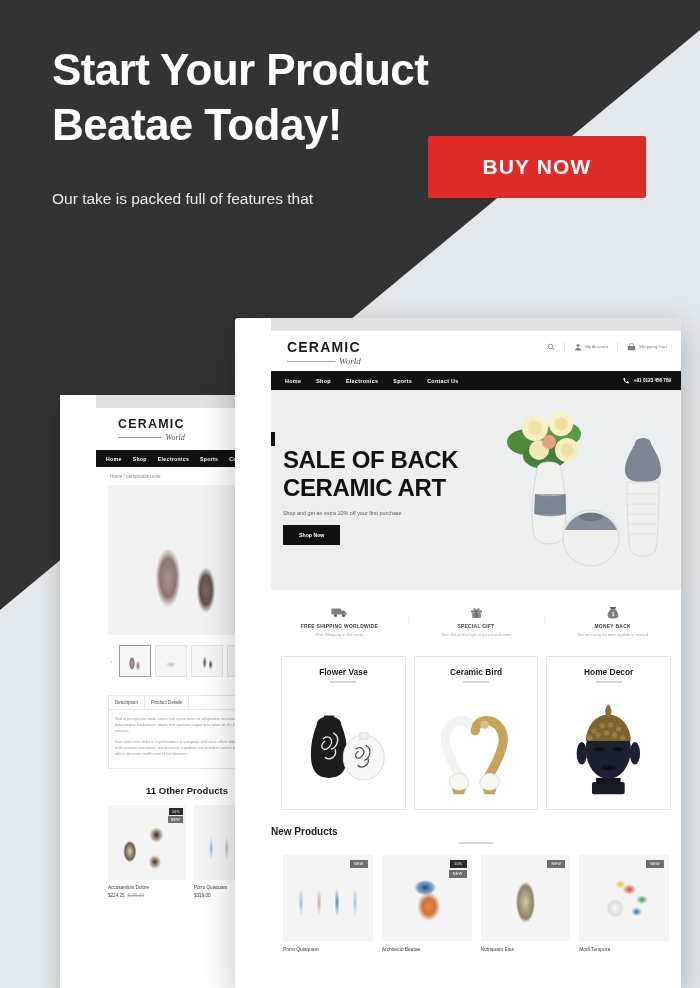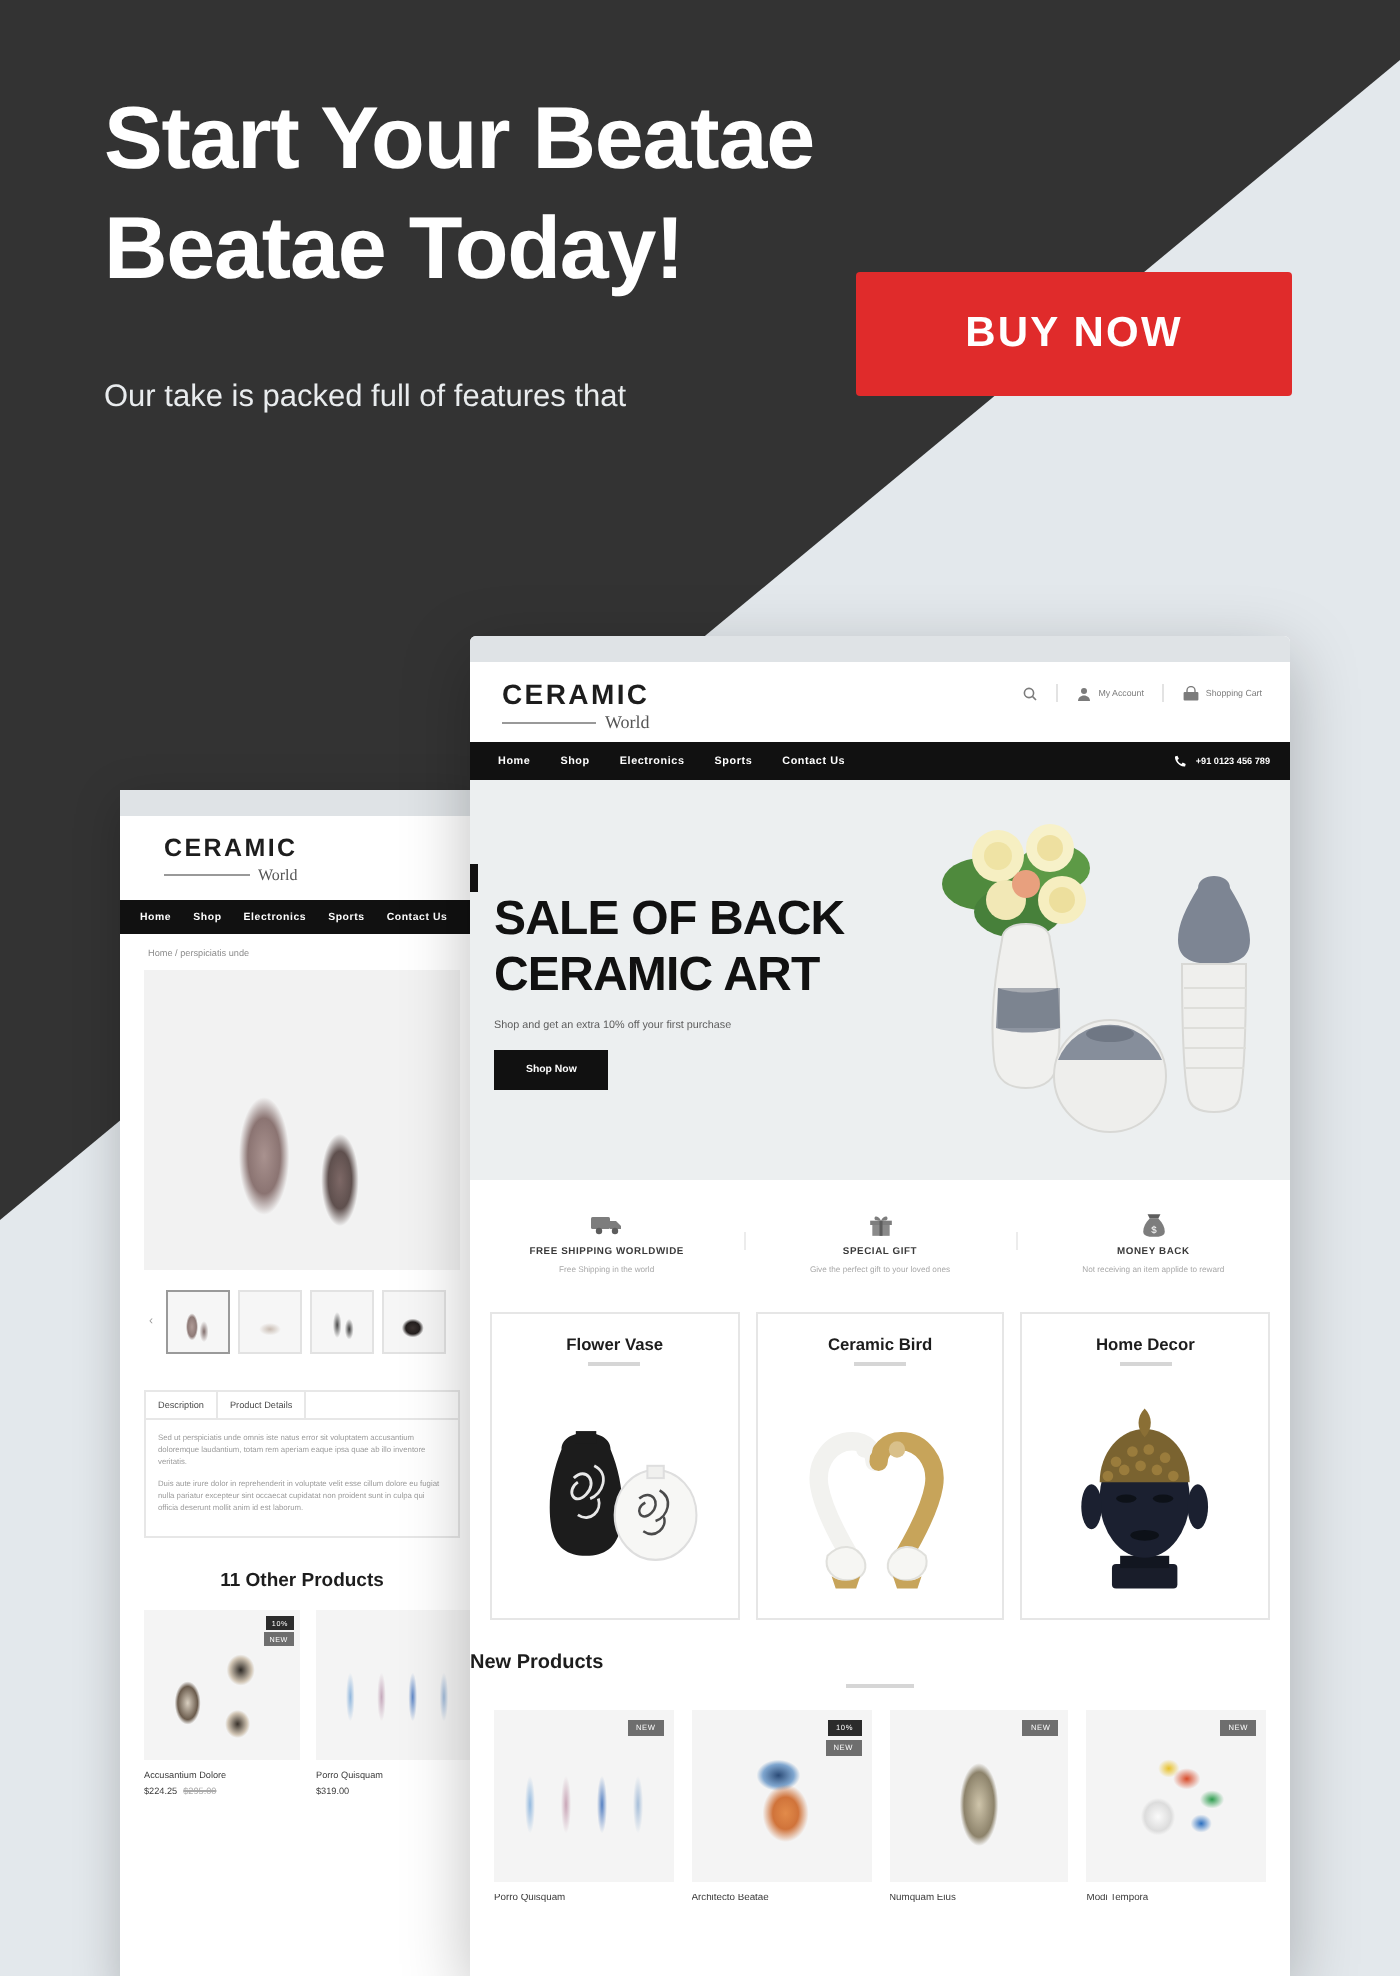--- a/index.html
+++ b/index.html
@@ -27,34 +27,34 @@
     margin:34px 0 0 0;color:#e9ecee;font-size:15.5px;line-height:25px;font-weight:400;
   }
   .buy-btn{
     position:absolute;left:428px;top:136px;width:218px;height:62px;
     background:#e02b2b;border:none;border-radius:2px;color:#ffffff;
     font-family:"Liberation Sans", sans-serif;
     font-size:21px;font-weight:700;letter-spacing:1.1px;cursor:pointer;z-index:6;
   }
 
   
-  .mock{position:absolute;background:#ffffff;overflow:hidden;}
+  .mock{position:absolute;background:#ffffff;overflow:hidden;padding-left:36px;}
   .mock-chrome{height:13px;background:#dfe3e6;}
 
   
   #mock-left{
     left:60px;top:395px;width:182px;height:600px;
     box-shadow:0 6px 22px rgba(0,0,0,.22);
   }
   #mock-left .site-head{height:42px;background:#fff;position:relative;}
   #mock-left .logo{position:absolute;left:22px;top:10px;}
   .logo-main{font-size:12.5px;font-weight:700;letter-spacing:1.2px;color:#1d1d1d;line-height:13px;}
   .logo-sub{display:flex;align-items:center;gap:4px;margin-top:2px;}
   .logo-rule{height:1px;background:#999;flex:1;}
-  .logo-word{font-family:"Liberation Serif",serif;font-size:8px;color:#555;}
+  .logo-word{font-family:"Liberation Serif",serif;font-style:italic;font-size:8px;color:#555;}
   .navbar{height:17px;background:#111;display:flex;align-items:center;padding:0 10px;gap:11px;}
   .navbar a{color:#fff;font-size:5.2px;font-weight:700;text-decoration:none;letter-spacing:.3px;white-space:nowrap;}
   .crumb{font-size:4.6px;color:#8b8b8b;padding:7px 0 6px 14px;background:#fff;}
   #mock-left .gallery{margin:0 12px;height:150px;background:#f2f2f2;}
   #mock-left .gal-img{
     width:100%;height:100%;
     background:
       radial-gradient(ellipse 18px 42px at 38% 62%, #a9928f 0%, #8b7472 45%, rgba(242,242,242,0) 70%),
       radial-gradient(ellipse 13px 32px at 62% 70%, #7d6866 0%, #5f504e 45%, rgba(242,242,242,0) 72%),
       #f2f2f2;
@@ -160,21 +160,21 @@
   .np-badge.new2{top:15px;background:#6e6e6e;}
 </style>
 </head>
 <body>
 
 <div id="bg-light"></div>
 <div id="bg-dark-poly"></div>
 
 <div class="hero">
   <h1>
-    <span>Start Your Beatae</span><br>
+    <span>Start Your Product</span><br>
     <span>Beatae Today!</span>
   </h1>
   <p>
     <span>Our take is packed full of features that</span><br>
   </p>
 </div>
 <button class="buy-btn">BUY NOW</button>
 
 <div class="mock" id="mock-left">
   <div class="mock-chrome"></div>

